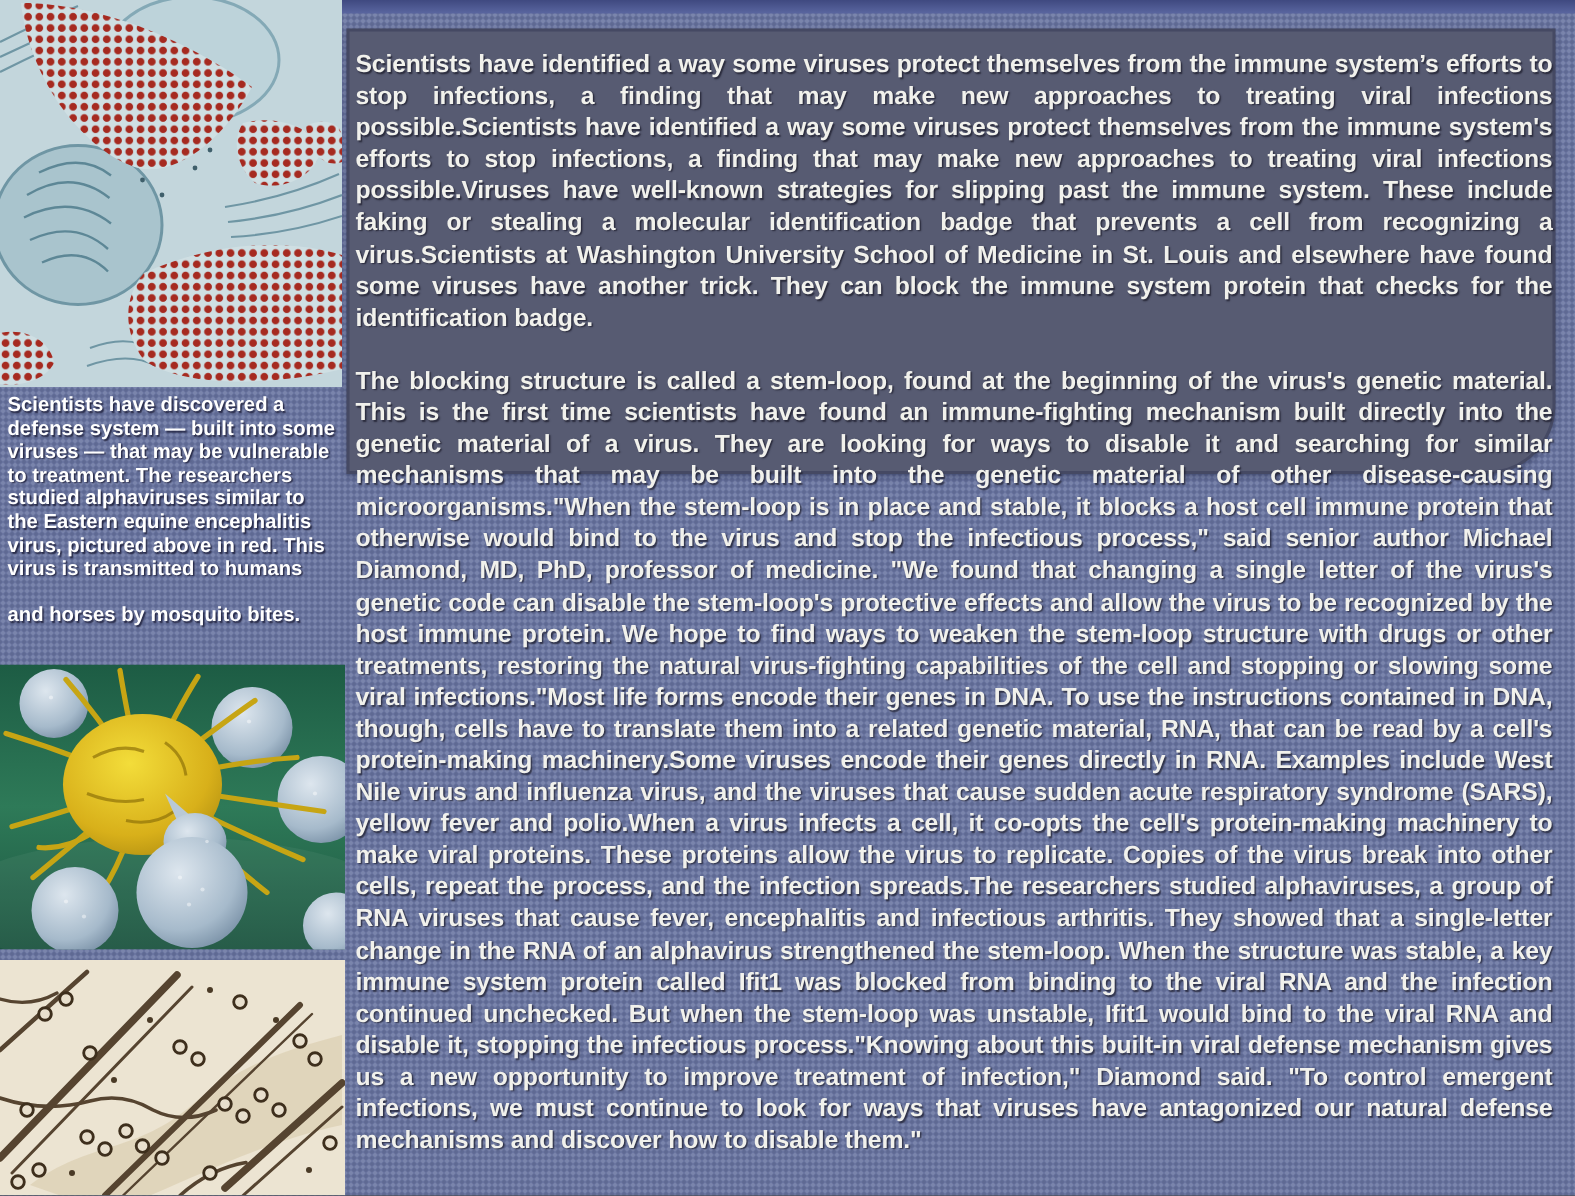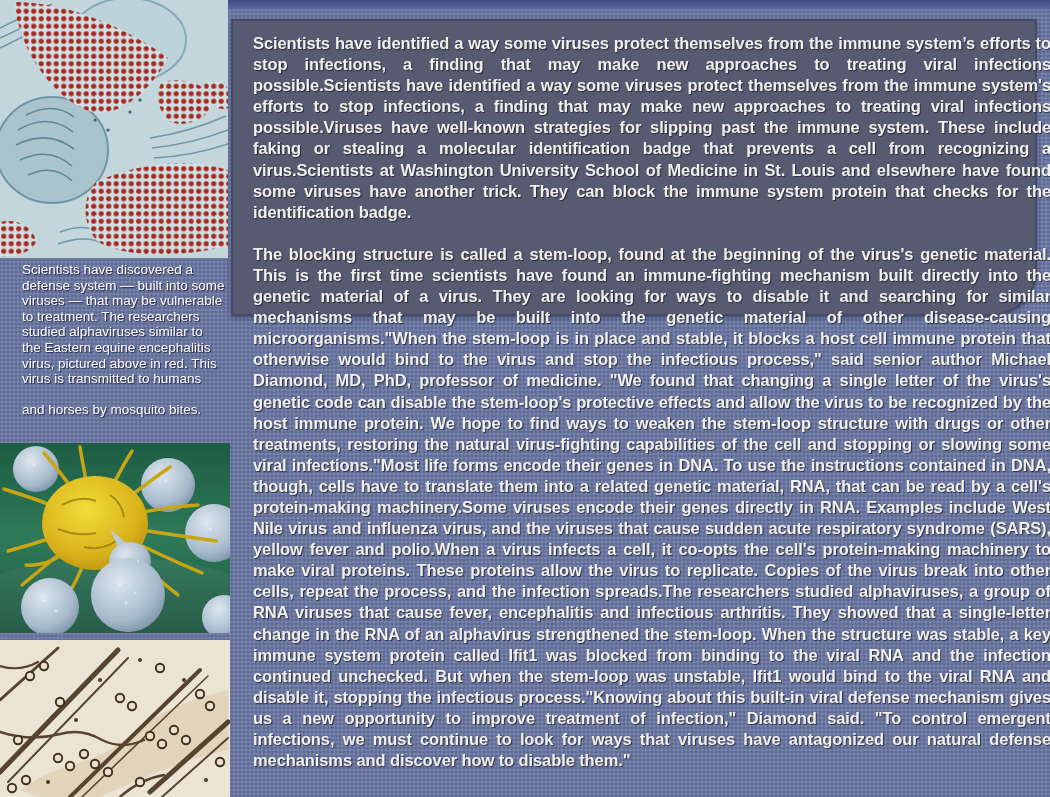--- a/index.html
+++ b/index.html
@@ -33,27 +33,26 @@
     line-height:29px;letter-spacing:-0.2px;
     text-decoration:underline;text-decoration-thickness:2px;text-underline-offset:2px;
     text-shadow:1px 1px 1px rgba(0,0,0,0.55);
     white-space:nowrap;
   }
   .article{
     position:absolute;left:237px;top:33px;width:798px;
     color:#f1f1ec;font-weight:bold;font-size:16.5px;line-height:21.1px;
     letter-spacing:-0.1px;text-align:justify;
     text-shadow:1px 1px 1px rgba(25,25,40,0.75);
-    margin-left:16px;
   }
   .article p{margin:0;}
   .article p + p{margin-top:21px;}
   .caption{
-    position:absolute;left:22px;top:262px;width:227px;
-    color:#ffffff;font-weight:normal;font-size:13.5px;line-height:15.6px;
+    position:absolute;left:5px;top:262px;width:227px;
+    color:#ffffff;font-weight:bold;font-size:13.5px;line-height:15.6px;
     white-space:pre-line;
     text-shadow:1px 1px 1px rgba(20,20,45,0.8);
   }
   .img{position:absolute;display:block;}
   .img1{left:0;top:0;}
   .img2{left:0;top:443px;}
   .img3{left:0;top:640px;}
 </style>
 </head>
 <body>

